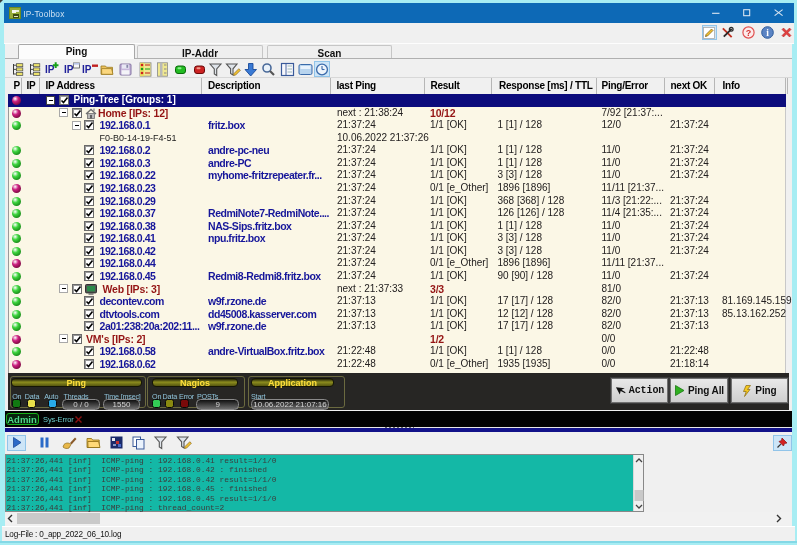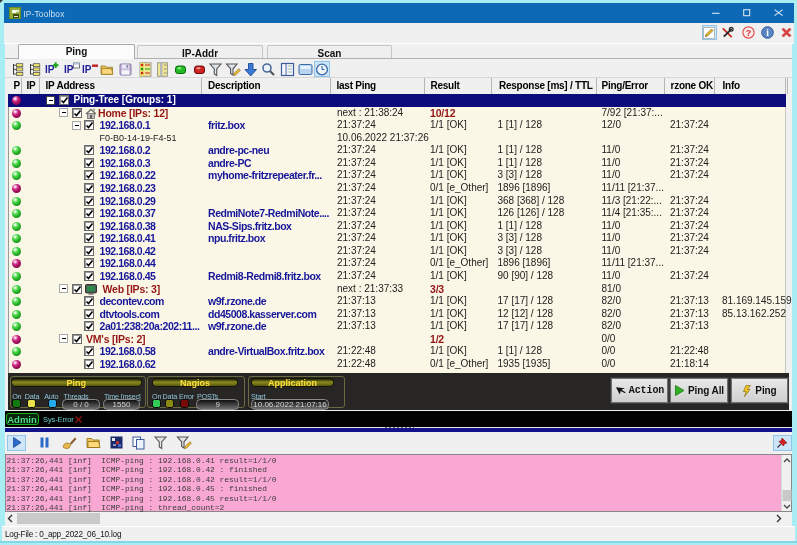--- a/index.html
+++ b/index.html
@@ -27,21 +27,21 @@
 .panel{left:8px;top:373px;width:781px;height:37px;background:#272624;}
 .grp{position:absolute;top:3px;height:32px;border:1px solid #6b6a40;border-radius:3px;}
 .pill{position:absolute;top:1px;height:9px;border-radius:4px;background:linear-gradient(#23230a, #8c8c1e 45%, #55550f);border:1px solid #151505;color:#ffdf3c;font-weight:bold;font-size:9px;line-height:8px;text-align:center;}
 .plabel{position:absolute;top:15.2px;font-size:7.2px;letter-spacing:-0.2px;color:#8fc3da;}
 .psq{position:absolute;top:22.3px;width:9px;height:9px;border-radius:2.5px;border:1px solid #0a0a0a;}
 .pfield{position:absolute;top:22.3px;height:11px;border-radius:4.5px;border:1px solid #8a8a8a;background:linear-gradient(#101010,#6e6e6e);color:#d2d2d2;font-size:8px;text-align:center;line-height:10.5px;white-space:nowrap;}
 .btn{position:absolute;top:5px;height:25px;background:linear-gradient(#e8e8e8,#cfcfcf);border:1px solid #707070;box-shadow:0 0 0 1px #3a3a3a;font-size:10px;letter-spacing:-0.1px;font-weight:bold;color:#111;display:flex;align-items:center;justify-content:center;white-space:nowrap;gap:3px;}
 .adminbar{left:5px;top:411.2px;width:787px;height:16px;background:#020202;}
 .splitter{left:5px;top:428.4px;width:787px;height:3.4px;background:#12128a;}
 .logbar{left:5px;top:432px;width:787px;height:21.5px;background:#f0f0f0;}
-.logarea{left:5px;top:453.5px;width:787px;height:58.5px;background:#f9a8d4;border:1px solid #888;}
+.logarea{left:5px;top:453.5px;width:639px;height:58.5px;background:#14b8a6;border:1px solid #888;}
 .logtext{position:absolute;left:0.5px;top:1.5px;font-family:"Liberation Mono",monospace;font-size:7.9px;line-height:9.45px;color:#3c3c3c;white-space:pre;}
 .vscroll{position:absolute;right:0;top:0;width:10.5px;height:56.5px;background:#f0f0f0;border-left:1px solid #d8d8d8;}
 .hscroll{left:5px;top:512px;width:787px;height:12.5px;background:#f1f1f1;}
 .status{left:2px;top:526px;width:793px;height:15px;background:#f0f0f0;border-top:1px solid #fff;font-size:8.2px;letter-spacing:-0.2px;color:#141414;line-height:15px;}
 .tbtn{position:absolute;display:flex;align-items:center;justify-content:center;}
 .selbox{background:#cde5f7;border:1px solid #91c4e9;}
 
 </style></head><body>
 <div class="abs" style="left:0;top:0;width:0;height:0;border-top:3.5px solid #3a3a3a;border-right:3.5px solid transparent;"></div>
 <div class="abs titlebar">
@@ -232,21 +232,21 @@
     </span>
 <div class="abs hdr">
 <span class="hcell" style="left:0px;width:14px;padding-left:5.5px;">P</span>
 <span class="hcell" style="left:14px;width:18px;padding-left:4.5px;">IP</span>
 <span class="hcell" style="left:32px;width:162px;padding-left:5.5px;">IP Address</span>
 <span class="hcell" style="left:194px;width:129px;padding-left:6px;">Description</span>
 <span class="hcell" style="left:323px;width:94px;padding-left:5.5px;">last Ping</span>
 <span class="hcell" style="left:417px;width:66.5px;padding-left:5.5px;">Result</span>
 <span class="hcell" style="left:483.5px;width:105px;padding-left:7.5px;">Response [ms] / TTL</span>
 <span class="hcell" style="left:588.5px;width:68.5px;padding-left:5px;">Ping/Error</span>
-<span class="hcell" style="left:657px;width:49.5px;padding-left:5.5px;">rzone OK</span>
+<span class="hcell" style="left:657px;width:49.5px;padding-left:5.5px;">next OK</span>
 <span class="hcell" style="left:706.5px;width:71.5px;padding-left:8px;">Info</span>
 </div>
 <div class="abs tbl" style="height:279.5px;">
 <div class="row" style="top:0.00px;background:#0c0c7c;color:#fff;">
 <span class="ball" style="top:2px;background:radial-gradient(circle at 35% 30%, #fff 0%, #cc2080 35%, #62002a 90%);"></span>
 <span class="exp" style="left:38px;top:1.5px;border-color:#404040;">
           <span class="expminus"></span>
         </span>
 <span class="chk" style="left:51px;top:1px;">
           <svg width="9" height="9" viewBox="0 0 9 9">

